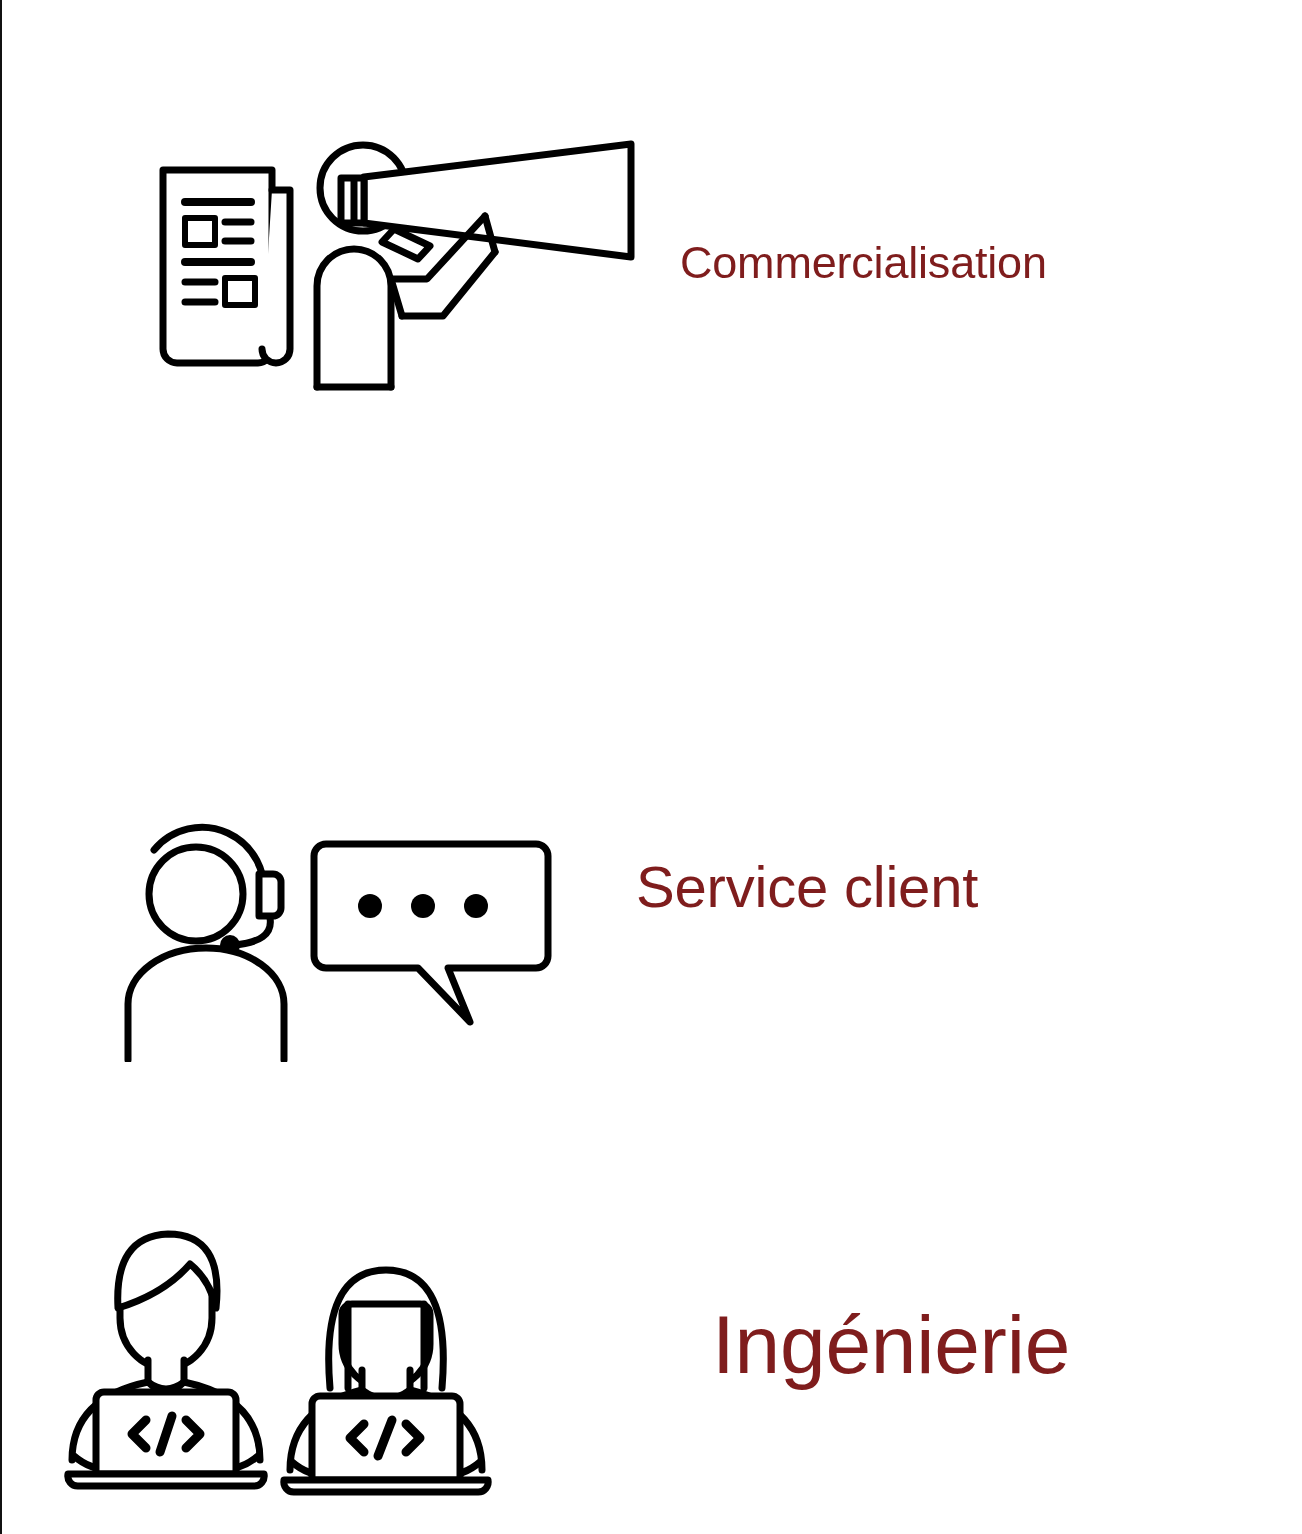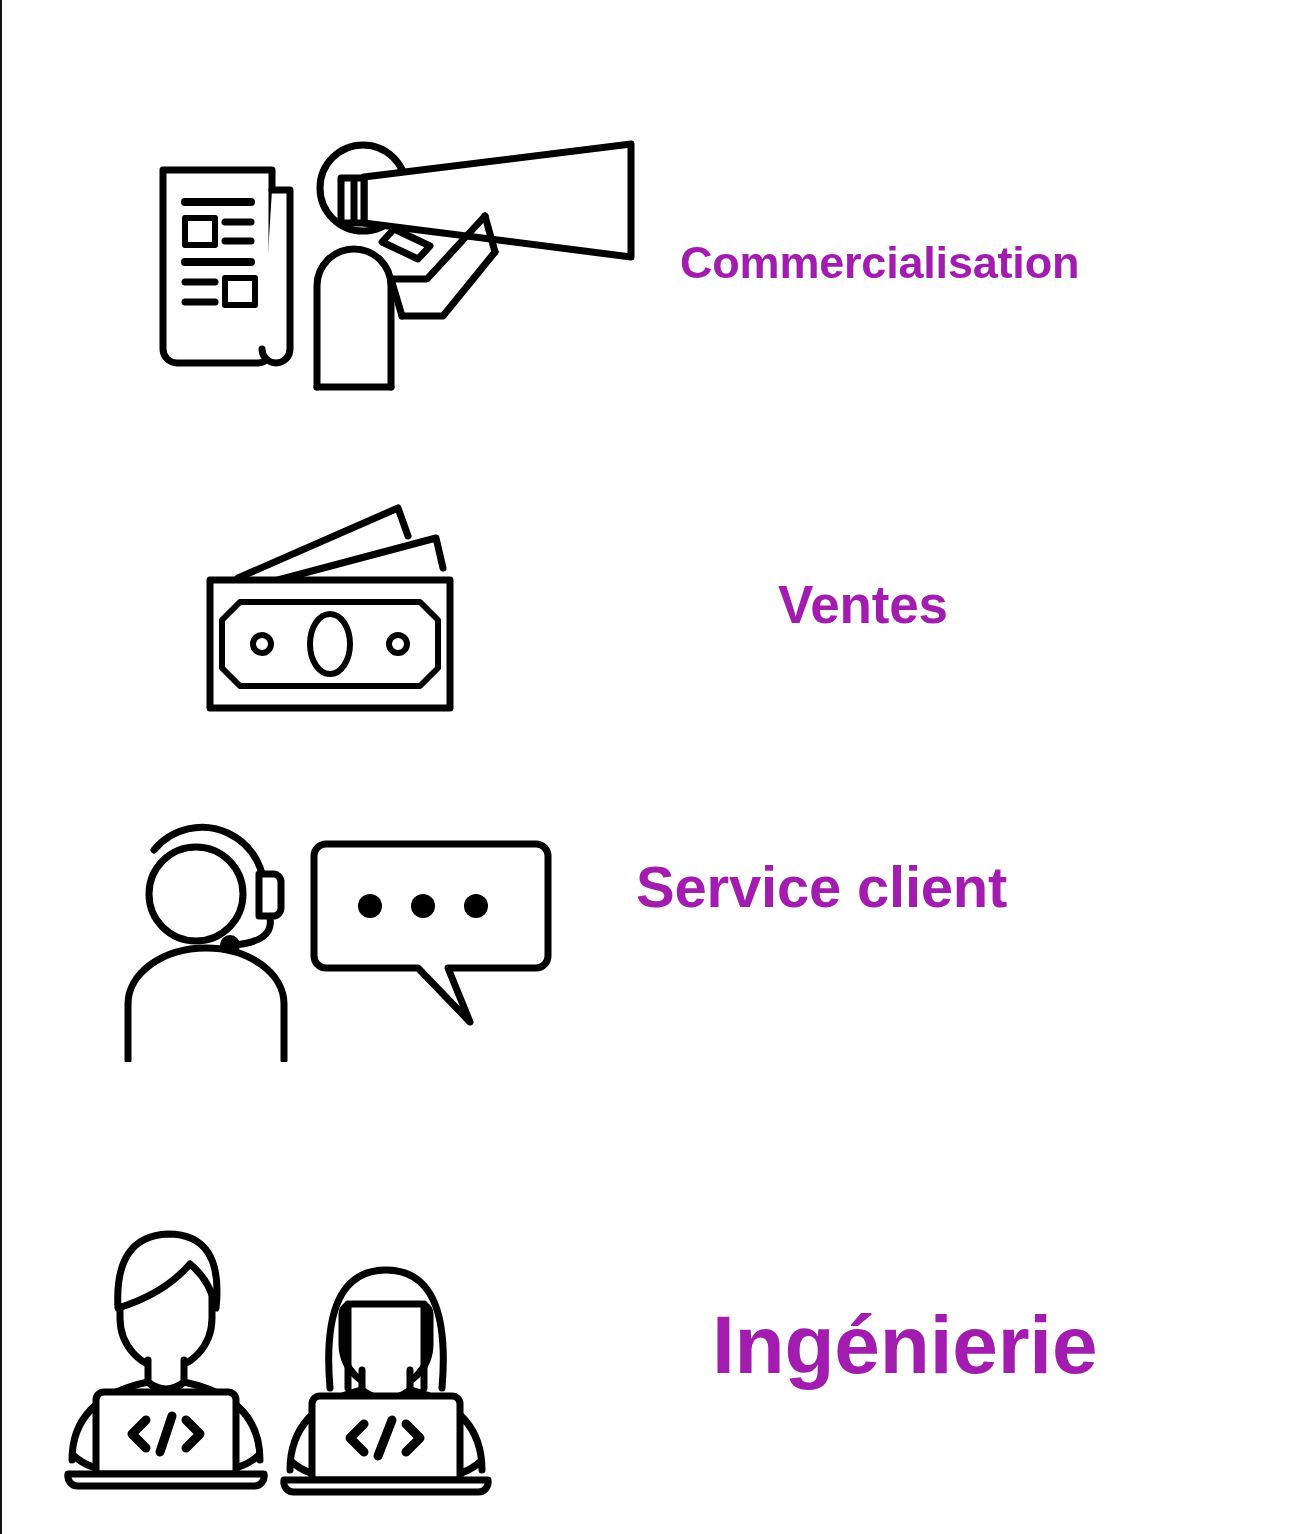--- a/index.html
+++ b/index.html
@@ -35,25 +35,24 @@
     display: block;
   }
   .icon-wrap {
     position: absolute;
   }
   .icon-wrap svg {
     display: block;
   }
   .label {
     position: absolute;
-    color: #a21caf;
+    color: #7f1d1d;
     white-space: nowrap;
     letter-spacing: -0.2px;
     line-height: 1;
-    font-weight: bold;
   }
 
   
   #row-marketing { left: 0; top: 0; width: 1302px; height: 430px; }
   #icon-marketing { left: 155px; top: 134px; }
   #label-marketing {
     left: 680px; top: 240px;
     font-size: 45px;
   }
 
@@ -122,45 +121,20 @@
           <path d="M247 182 H288 L340 118" fill="none"></path>
           <path d="M330 82 L340 118" fill="none"></path>
           <path d="M236 145 L247 182" fill="none"></path>
         </g>
       </svg>
     </div>
 
     <div class="label" id="label-marketing">Commercialisation</div>
   </div>
 
-  <div class="row" id="row-sales">
-
-    <div class="icon-wrap" id="icon-sales">
-      <svg width="290" height="220" viewBox="0 0 290 220" fill="none" stroke="#000000" stroke-width="7" stroke-linecap="round" stroke-linejoin="round">
-
-        <g>
-
-          <path d="M38 80 L198 10 L208 38" fill="#ffffff"></path>
-
-          <path d="M78 82 L236 40 L243 70" fill="#ffffff"></path>
-
-          <rect x="10" y="82" width="240" height="128" fill="#ffffff"></rect>
-
-          <path d="M40 104 H220 L238 122 V170 L220 188 H40 L22 170 V122 Z" stroke-width="6" fill="#ffffff"></path>
-
-          <ellipse cx="130" cy="146" rx="20" ry="30" stroke-width="6" fill="#ffffff"></ellipse>
-
-          <circle cx="62" cy="146" r="9" stroke-width="6" fill="#ffffff"></circle>
-          <circle cx="198" cy="146" r="9" stroke-width="6" fill="#ffffff"></circle>
-        </g>
-      </svg>
-    </div>
-
-    <div class="label" id="label-sales">Ventes</div>
-  </div>
 
   <div class="row" id="row-support">
 
     <div class="icon-wrap" id="icon-support">
       <svg width="440" height="240" viewBox="0 0 440 240" fill="none" stroke="#000000" stroke-width="7" stroke-linecap="round" stroke-linejoin="round">
 
         <g>
           <circle cx="78" cy="72" r="47" fill="#ffffff"></circle>
 
           <path d="M36 28 A62 62 0 0 1 145 78" fill="none"></path>

